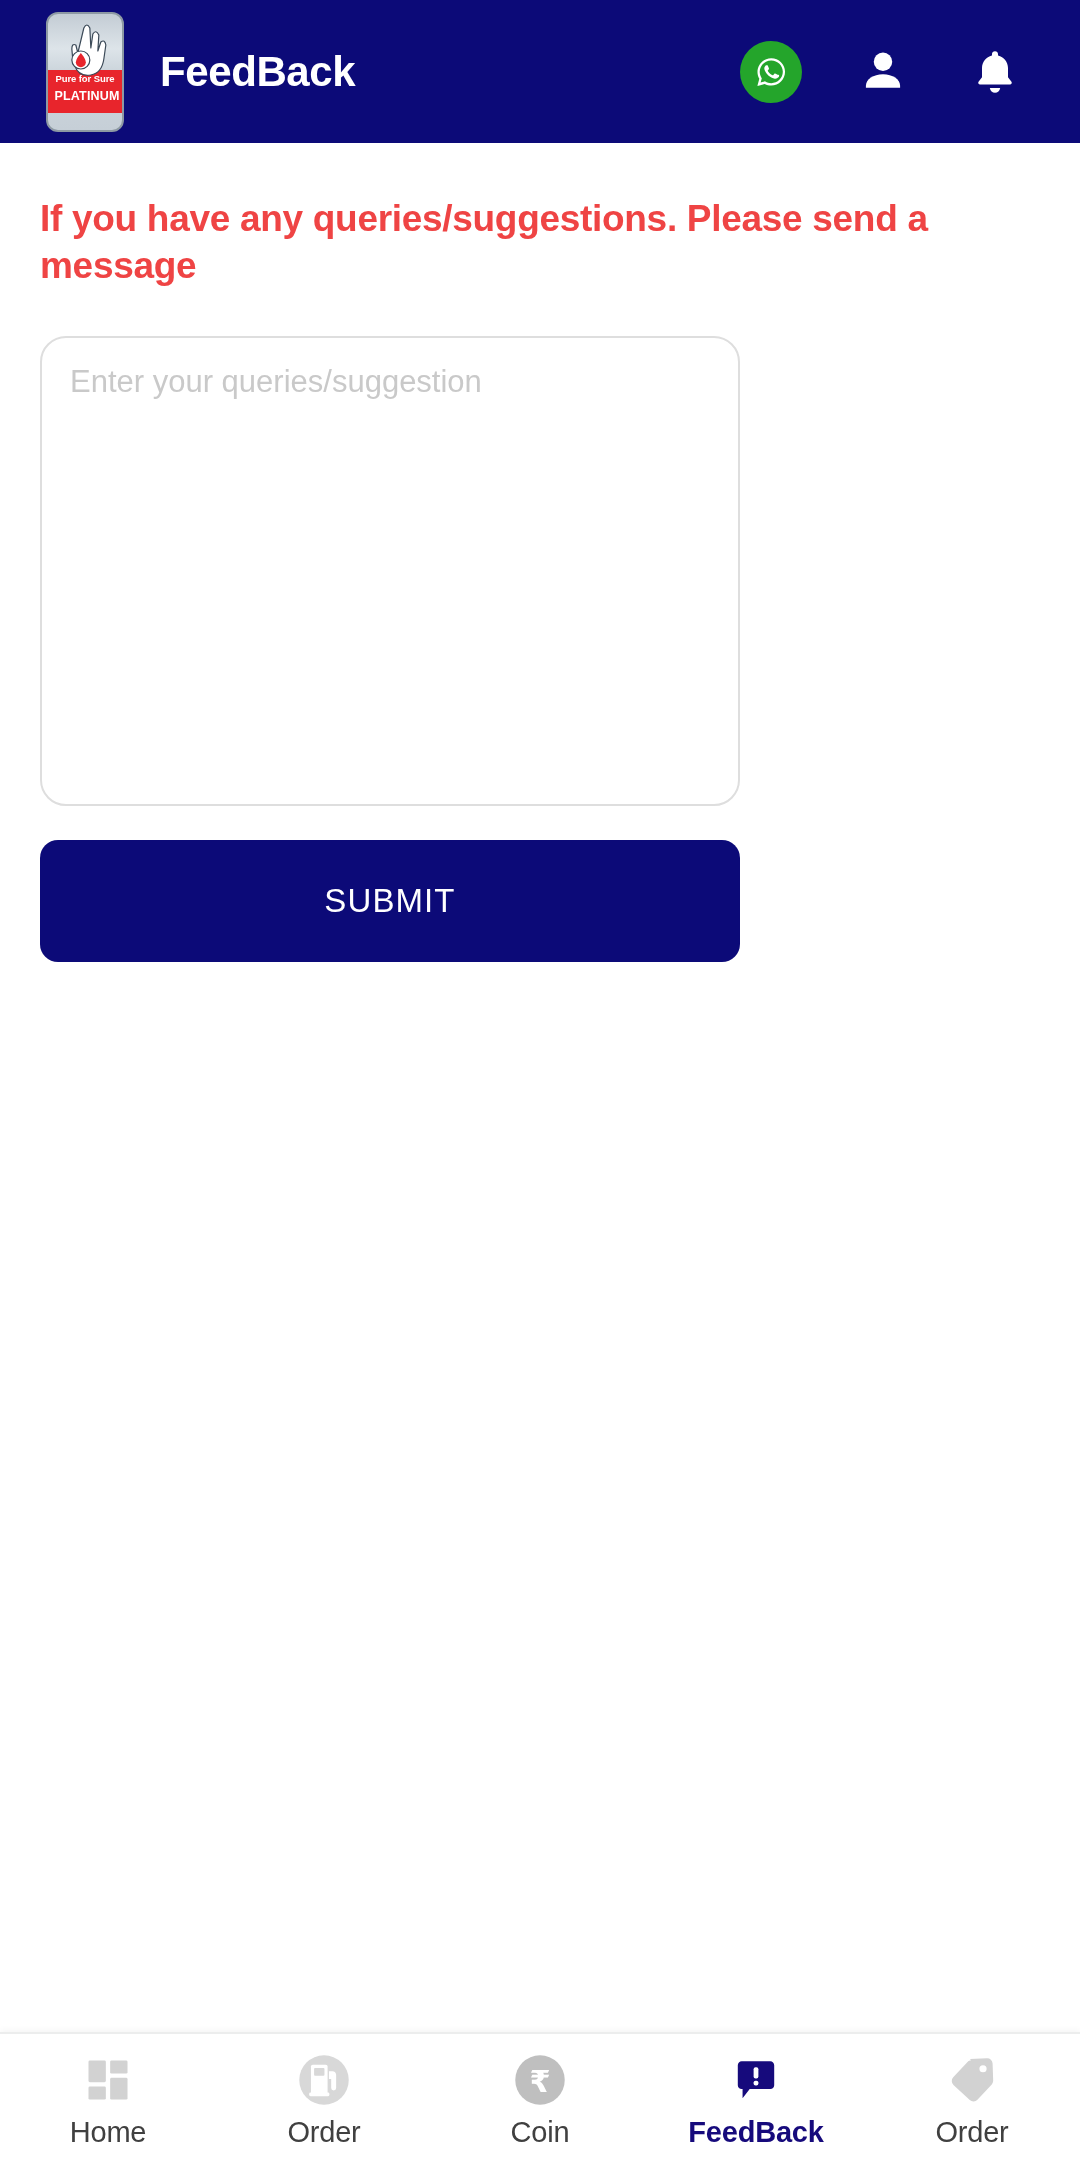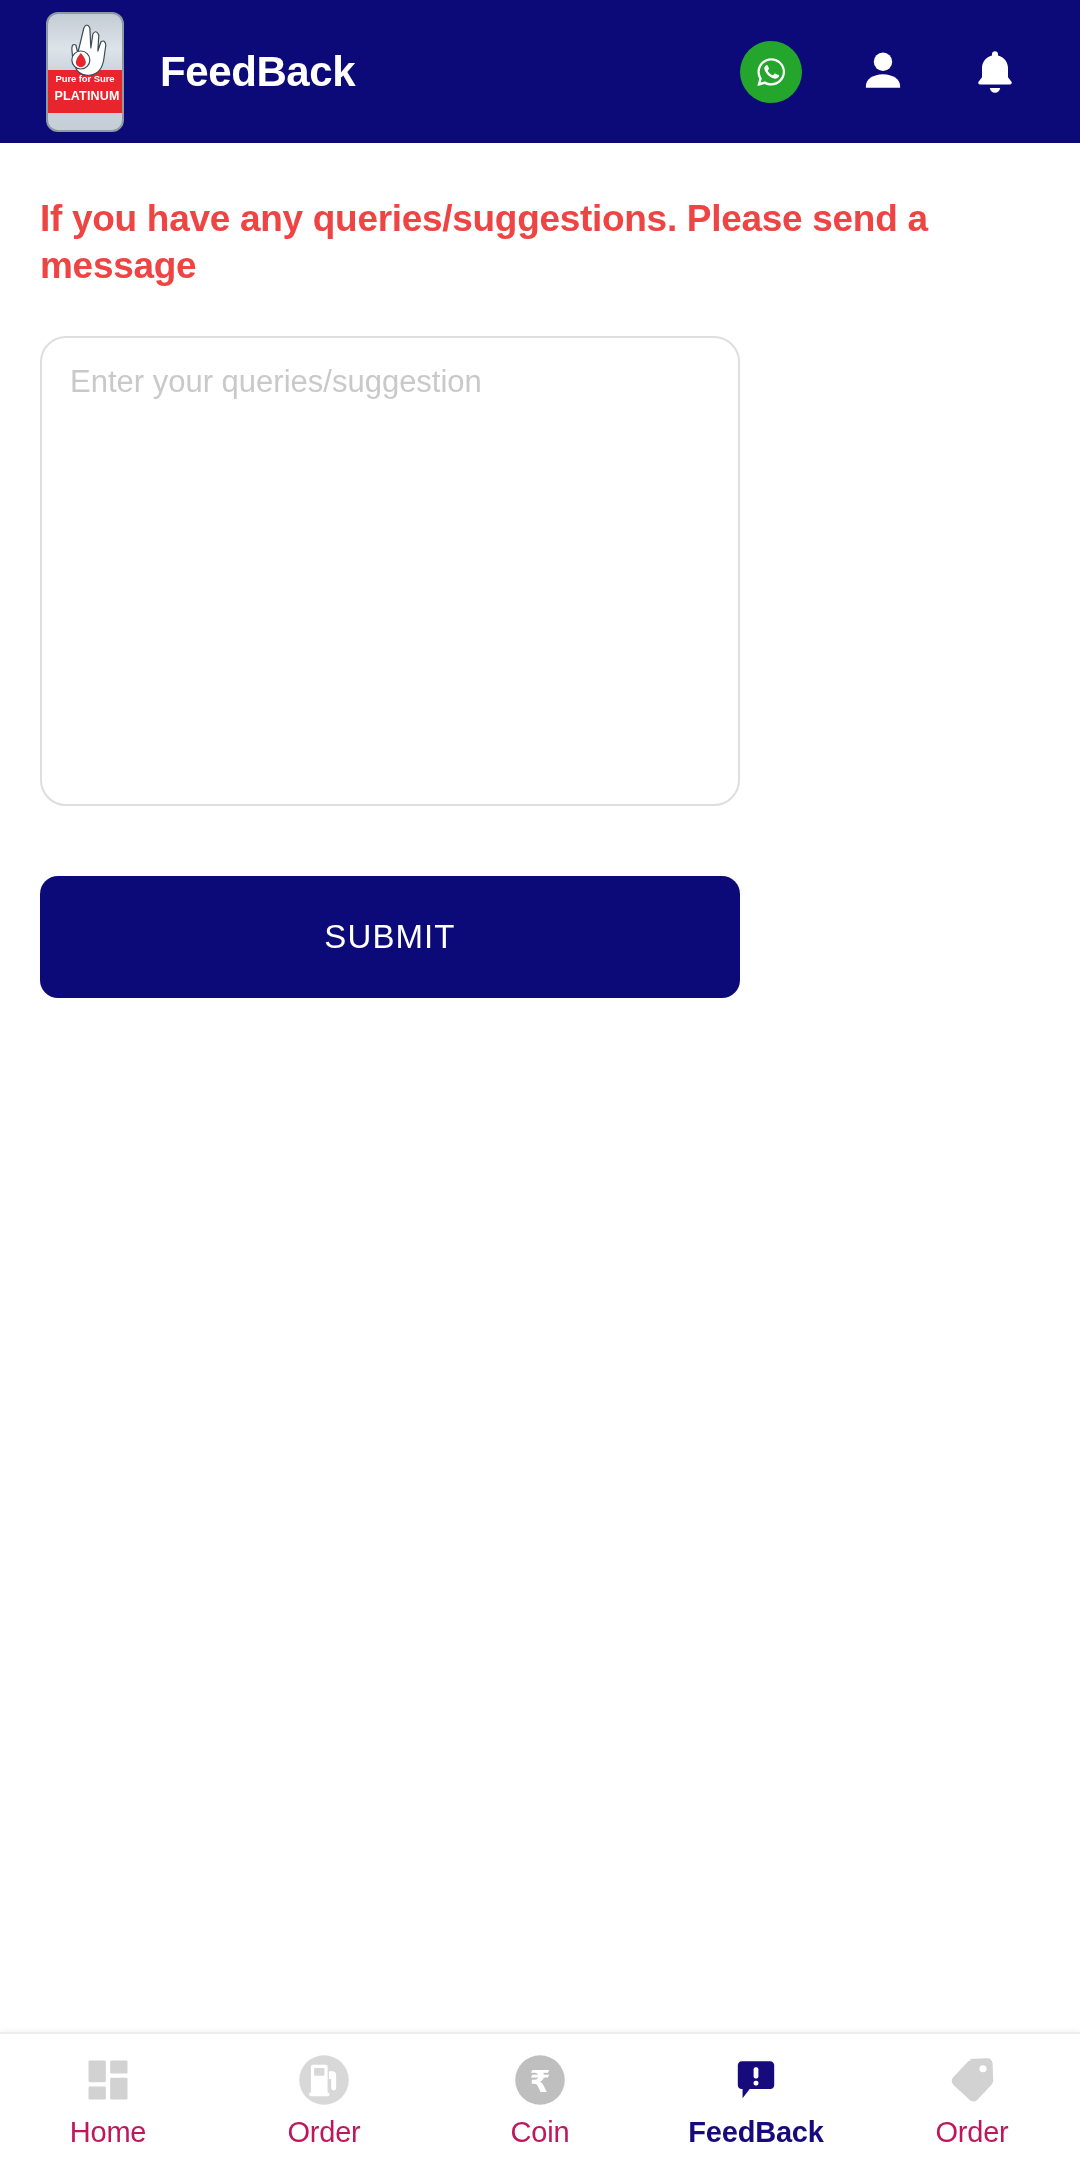--- a/index.html
+++ b/index.html
@@ -150,21 +150,21 @@
     background: transparent;
     font-family: "Liberation Sans", sans-serif;
     font-size: 31px;
     color: #333;
   }
   .message-box textarea::placeholder {
     color: #c9c9c9;
   }
 
   .submit-btn {
-    margin-top: 70px;
+    margin-top: 34px;
     width: 700px;
     height: 122px;
     background: #0c0a78;
     border: none;
     border-radius: 18px;
     color: #ffffff;
     font-family: "Liberation Sans", sans-serif;
     font-size: 33px;
     letter-spacing: 1.1px;
     cursor: pointer;
@@ -194,21 +194,21 @@
   }
   .navicon {
     width: 56px;
     height: 56px;
     display: flex;
     align-items: center;
     justify-content: center;
   }
   .navlabel {
     font-size: 29px;
-    color: #be185d;
+    color: #404040;
     letter-spacing: -0.2px;
     line-height: 1;
   }
   .navitem.active .navlabel {
     color: #160a7c;
     font-weight: 700;
   }
 </style>
 </head>
 <body>

